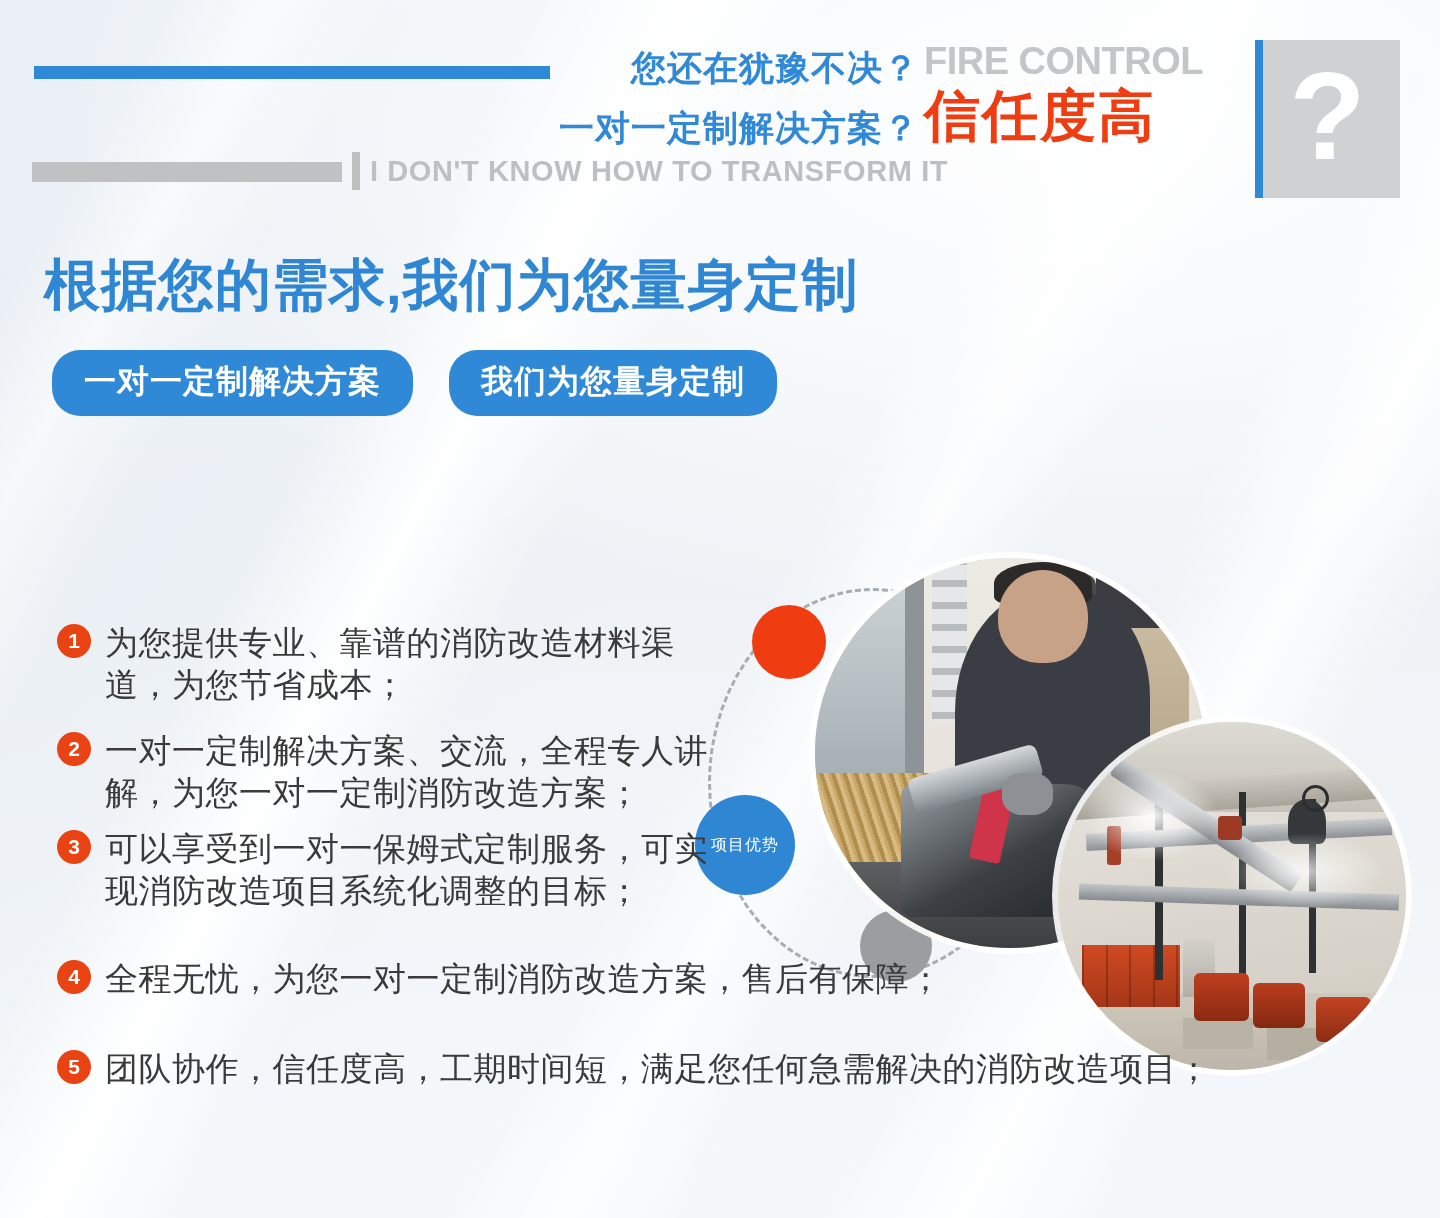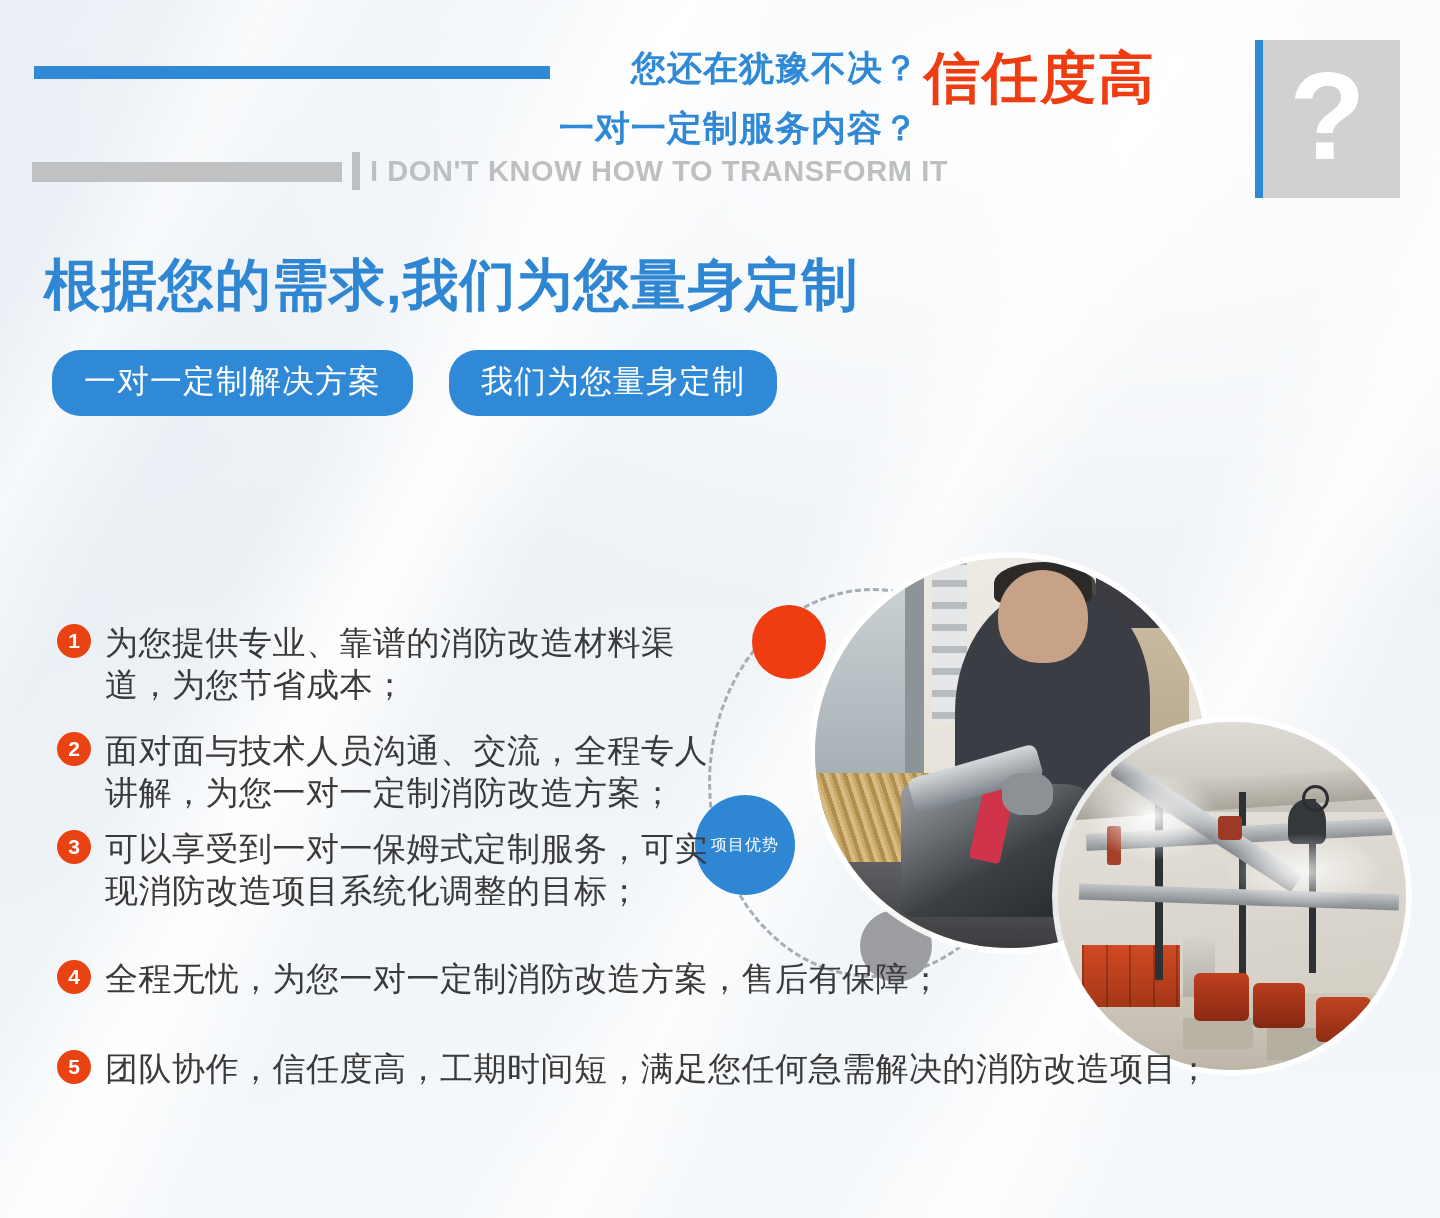--- a/index.html
+++ b/index.html
@@ -88,21 +88,21 @@
 
   
   #headline {
     position:absolute; left:44px; top:248px; z-index:5;
     color:#2f86d3; font-size:56px; font-weight:bold; letter-spacing:1px;
     white-space:nowrap;
   }
   #pills { position:absolute; left:52px; top:350px; z-index:5; display:flex; gap:36px; }
   .pill {
     background:#3089d6; color:#fff; border-radius:28px;
-    font-size:32px; font-weight:normal; letter-spacing:1px;
+    font-size:32px; font-weight:bold; letter-spacing:1px;
     padding:10px 32px 12px; white-space:nowrap;
   }
 
   
   #advantages { position:absolute; left:57px; top:622px; width:680px; z-index:6; }
   .adv-item { position:absolute; display:flex; align-items:flex-start; }
   .adv-num {
     flex:0 0 auto; width:34px; height:34px; border-radius:50%;
     background:#ea4313; color:#fff;
     font-size:21px; font-weight:bold;
@@ -235,25 +235,26 @@
 
 <div id="bg"></div>
 
 <div id="header">
 
   <div class="rule-blue"></div>
   <div class="rule-gray"></div>
   <div class="tick-gray"></div>
 
   <div class="hd-cn l1">您还在犹豫不决？</div>
-  <div class="hd-cn l2">一对一定制服务内容？</div>
+  <div class="hd-cn l2">一对一定制解决方案？</div>
 
   <div class="hd-en-sub">I DON'T KNOW HOW TO TRANSFORM IT</div>
 
   <div class="brand">
+    <div class="brand-en">FIRE CONTROL</div>
     <div class="brand-cn">信任度高</div>
   </div>
 
   <div class="qbox">
     <div class="qmark">?</div>
   </div>
   <div class="qbox-bar"></div>
 </div>
 
 <div id="headline">根据您的需求,我们为您量身定制</div>
@@ -265,21 +266,21 @@
 
 <div id="advantages">
 
   <div class="adv-item" style="left:0;top:0;">
     <div class="adv-num">1</div>
     <div class="adv-text adv-w1">为您提供专业、靠谱的消防改造材料渠道，为您节省成本；</div>
   </div>
 
   <div class="adv-item" style="left:0;top:108px;">
     <div class="adv-num">2</div>
-    <div class="adv-text adv-w2">面对面与技术人员沟通、交流，全程专人讲解，为您一对一定制消防改造方案；</div>
+    <div class="adv-text adv-w2">一对一定制解决方案、交流，全程专人讲解，为您一对一定制消防改造方案；</div>
   </div>
 
   <div class="adv-item" style="left:0;top:206px;">
     <div class="adv-num">3</div>
     <div class="adv-text adv-w2">可以享受到一对一保姆式定制服务，可实现消防改造项目系统化调整的目标；</div>
   </div>
 
   <div class="adv-item" style="left:0;top:336px;">
     <div class="adv-num">4</div>
     <div class="adv-text adv-wide">全程无忧，为您一对一定制消防改造方案，售后有保障；</div>

